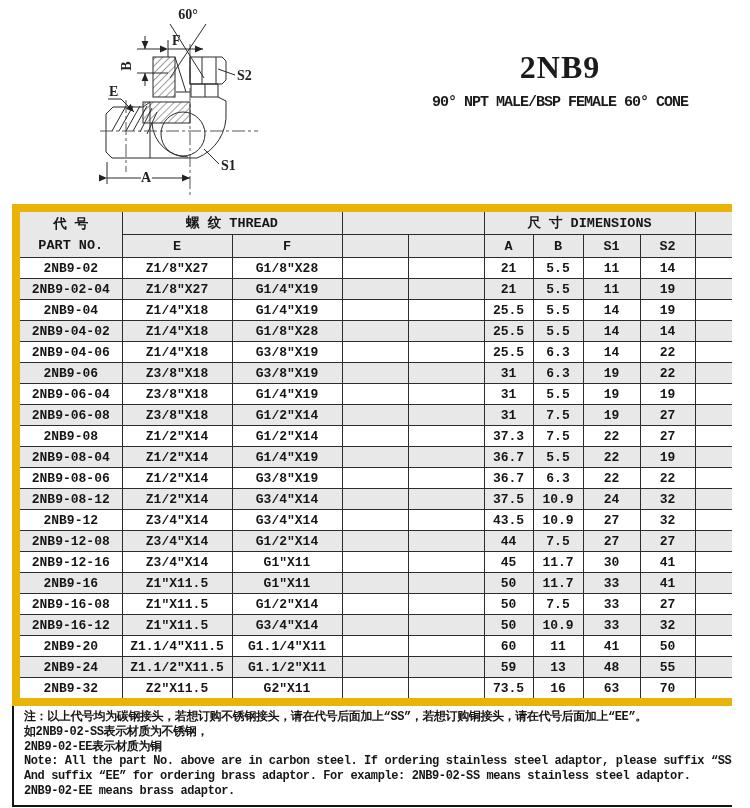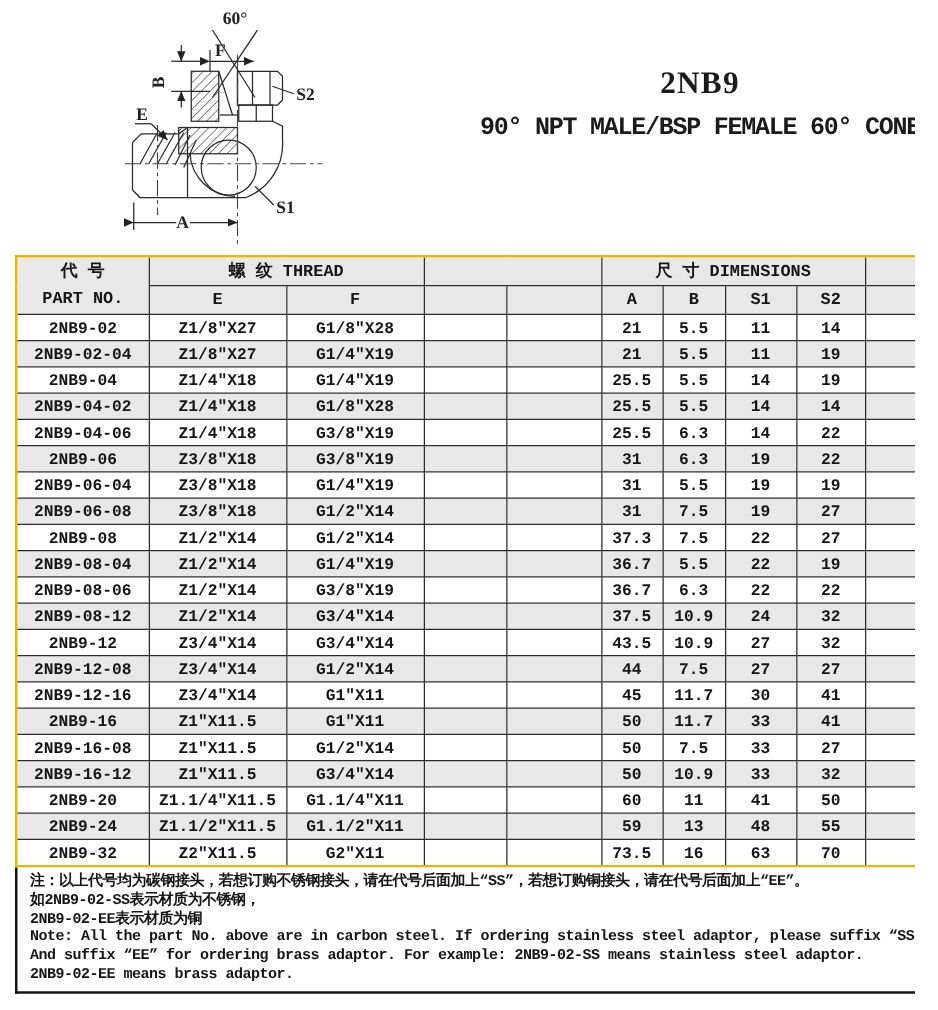--- a/index.html
+++ b/index.html
@@ -5,30 +5,30 @@
   html,body{margin:0;padding:0;background:#fff;}
   #page{position:relative;width:732px;height:808px;background:#ffffff;color:#1b1b1b;
         font-family:"Liberation Mono","DejaVu Sans Mono",monospace;overflow:hidden;}
 
   
   #drawing{position:absolute;left:0;top:0;width:360px;height:205px;}
   #drawing text{font-family:"Liberation Serif","DejaVu Serif",serif;font-size:14px;font-weight:600;fill:#222;}
 
   
   .titleblock{position:absolute;left:375px;top:50px;width:370px;text-align:center;}
-  .model{font-family:"Liberation Serif","DejaVu Serif",serif;font-size:25px;font-weight:bold;
+  .model{font-family:"Liberation Serif","DejaVu Serif",serif;font-size:32px;font-weight:bold;
          letter-spacing:1px;line-height:34px;}
   .sub-cn{margin-top:15px;font-size:19px;font-weight:bold;line-height:24px;
           font-family:"Liberation Serif","DejaVu Serif",serif;letter-spacing:0px;}
-  .sub-en{margin-top:8px;font-size:20px;font-weight:bold;line-height:22px;letter-spacing:-1px;}
+  .sub-en{margin-top:8px;font-size:15px;font-weight:bold;line-height:22px;letter-spacing:-1px;}
 
   
   .sheet-lower{position:absolute;left:12px;top:204px;width:728px;}
   table.tbl{border-collapse:collapse;table-layout:fixed;width:726px;
-            border:2px solid #eab308;font-weight:bold;font-size:13px;color:#161616;}
+            border:8px solid #eab308;font-weight:bold;font-size:13px;color:#161616;}
   .tbl th,.tbl td{border:1px solid #2c2c2c;text-align:center;vertical-align:middle;
                   padding:0;white-space:nowrap;overflow:hidden;}
   .tbl thead th{background:#e8e8e8;height:22px;font-weight:bold;font-size:13.5px;}
   .tbl thead th.twoline{height:45px;line-height:21px;}
   .tbl tbody td{height:20px;background:#ffffff;}
   .tbl tbody tr:nth-child(even) td{background:#e8e8e8;}
 
   
   .notes{width:702px;border:2px solid #141414;border-top:none;background:#fff;
          padding:4px 10px 6px 10px;font-size:12px;font-weight:bold;line-height:14.8px;

